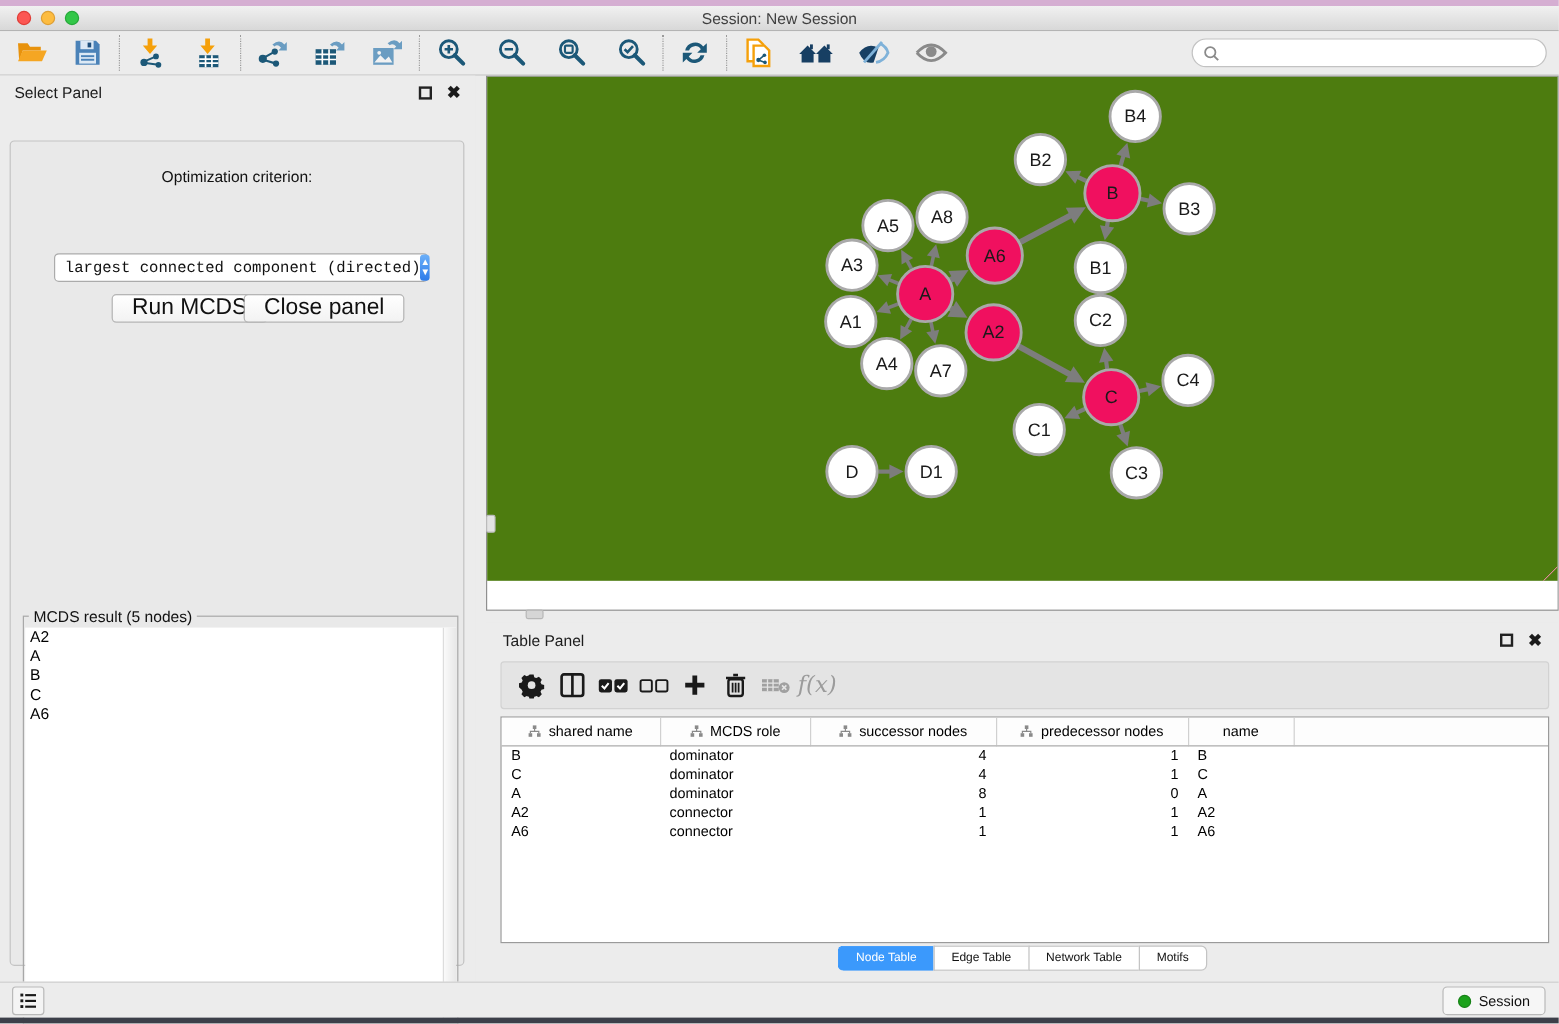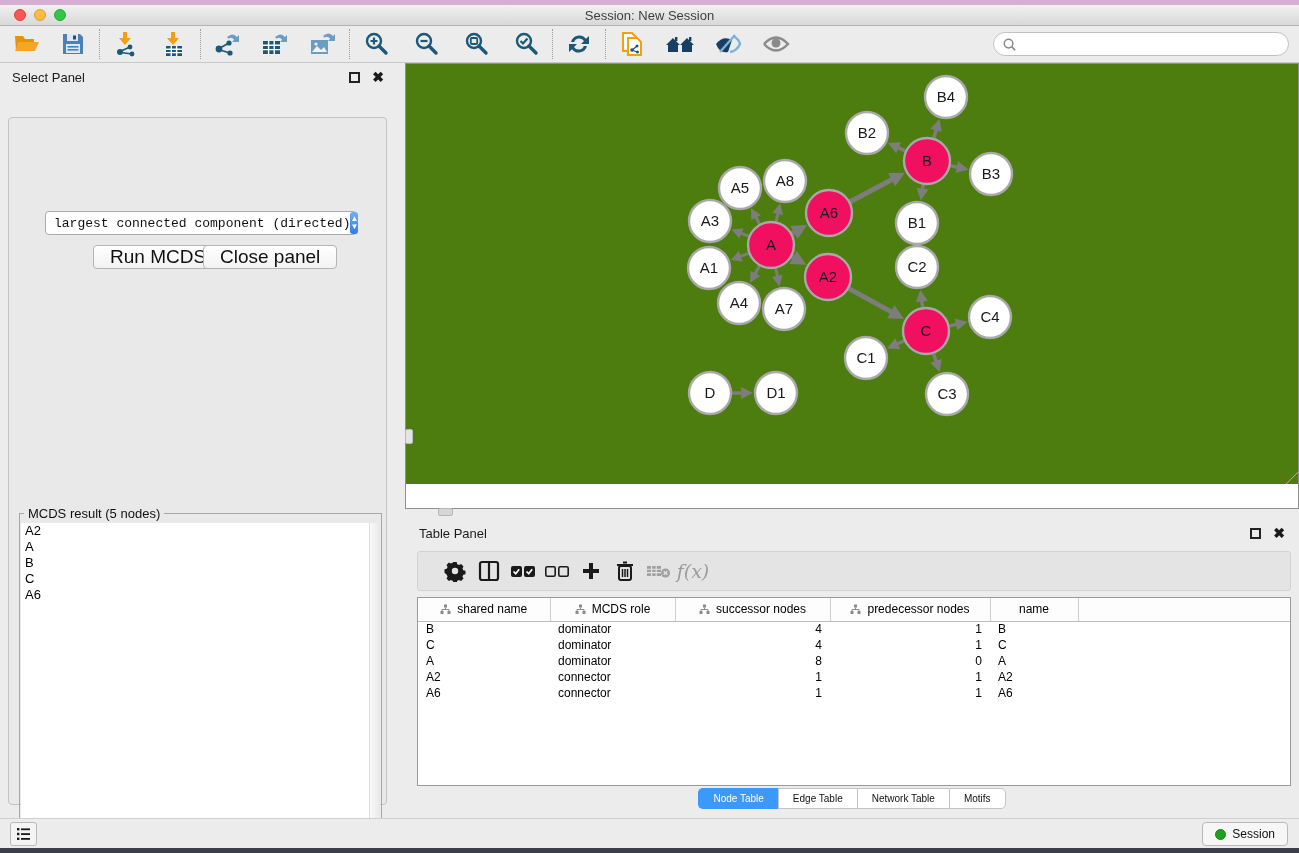--- a/index.html
+++ b/index.html
@@ -69,21 +69,21 @@
   .left-grip { position:absolute; left:-1px; top:365px; width:8px; height:15px; background:#e3e3e3;
     border:1px solid #bbb; border-radius:2px; }
   .corner-grip { position:absolute; right:0px; bottom:0px; width:12px; height:12px;
     background:linear-gradient(135deg,transparent 48%,#dd8899 50%,transparent 55%); }
   .bottom-grip { position:absolute; left:438px; top:508px; width:15px; height:8px; background:#d6d6d6;
     border:1px solid #b7b7b7; border-radius:2px; z-index:3; }
 
   
   .table-panel { position:absolute; left:405px; top:519px; width:894px; height:299px; background:#ececec; }
   .tp-toolbar { position:absolute; left:12px; top:32px; width:874px; height:40px; background:#e4e4e4;
-    border:1px solid #d2d2d2; border-radius:3px; display:flex; align-items:center; padding-left:20px; }
+    border:1px solid #d2d2d2; border-radius:3px; display:flex; align-items:center; padding-left:8px; }
   .tp-toolbar .tbtn { min-width:34px; }
   .fx { font-family:"DejaVu Serif", serif; font-style:italic; font-size:19px; color:#9b9b9b; }
   .datatable-wrap { position:absolute; left:12px; top:78px; width:874px; height:189px; background:#fff;
     border:1px solid #9a9a9a; overflow:hidden; }
   table.datatable { border-collapse:collapse; table-layout:fixed; width:874px; font-size:12px; }
   table.datatable th { font-weight:normal; border-right:1px solid #d0d0d0; border-bottom:1px solid #bdbdbd;
     height:23px; background:#fdfdfd; color:#000; }
   table.datatable th .hwrap { display:flex; align-items:center; justify-content:center; gap:6px; }
   table.datatable td { height:16px; padding:0 8px; color:#000; white-space:nowrap; }
   td.al { text-align:left; } td.ar { text-align:right; }
@@ -271,20 +271,21 @@
   </div>
 </div>
 
 <div class="control-panel">
   <div class="panel-header">
     <div class="ph-title">Select Panel</div>
     <div class="mini-float"></div>
     <div class="mini-close">✖</div>
   </div>
   <div class="cp-body">
+    <div class="opt-label">Optimization criterion:</div>
     <div class="dropdown">
       <div class="dval">largest connected component (directed)</div>
       <div class="stepper">
           <span>▲</span>
           <span>▼</span>
         </div>
     </div>
     <div class="btn" style="left:84px; top:127px;">Run MCDS</div>
     <div class="btn" style="left:194px; top:127px;">Close panel</div>
     <div class="groupbox">

